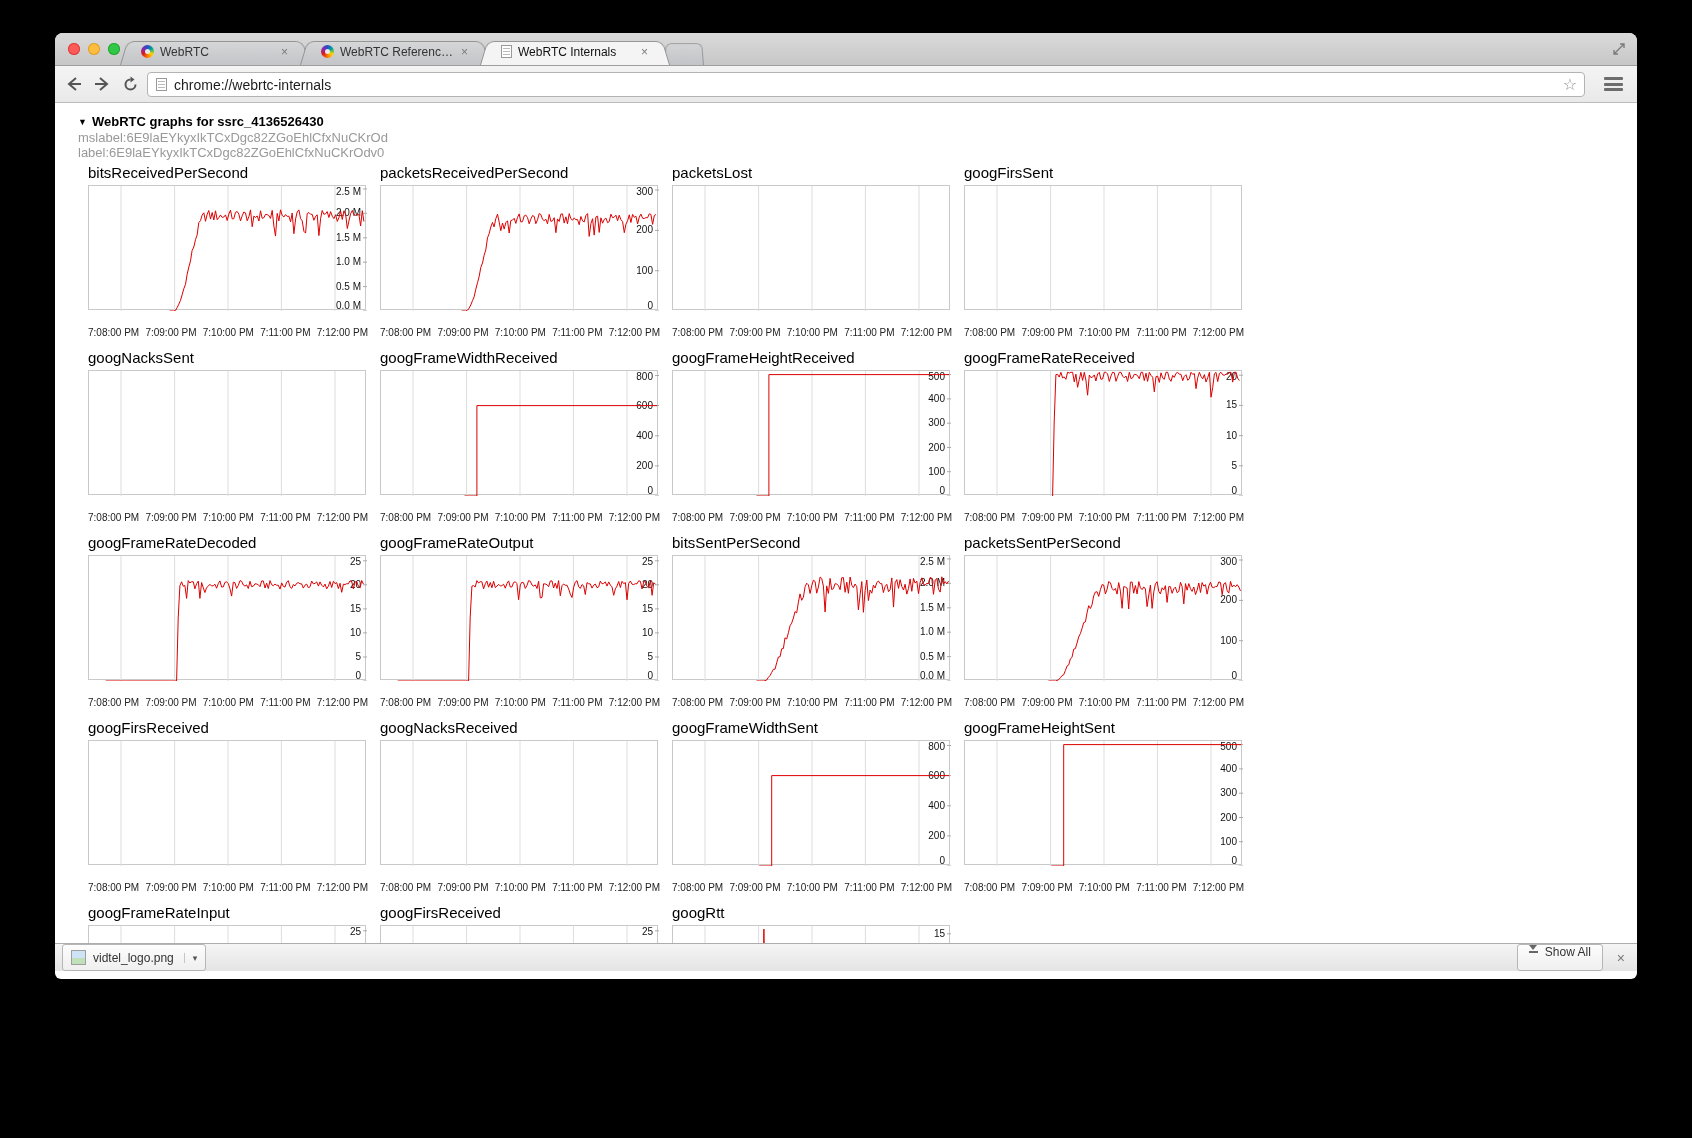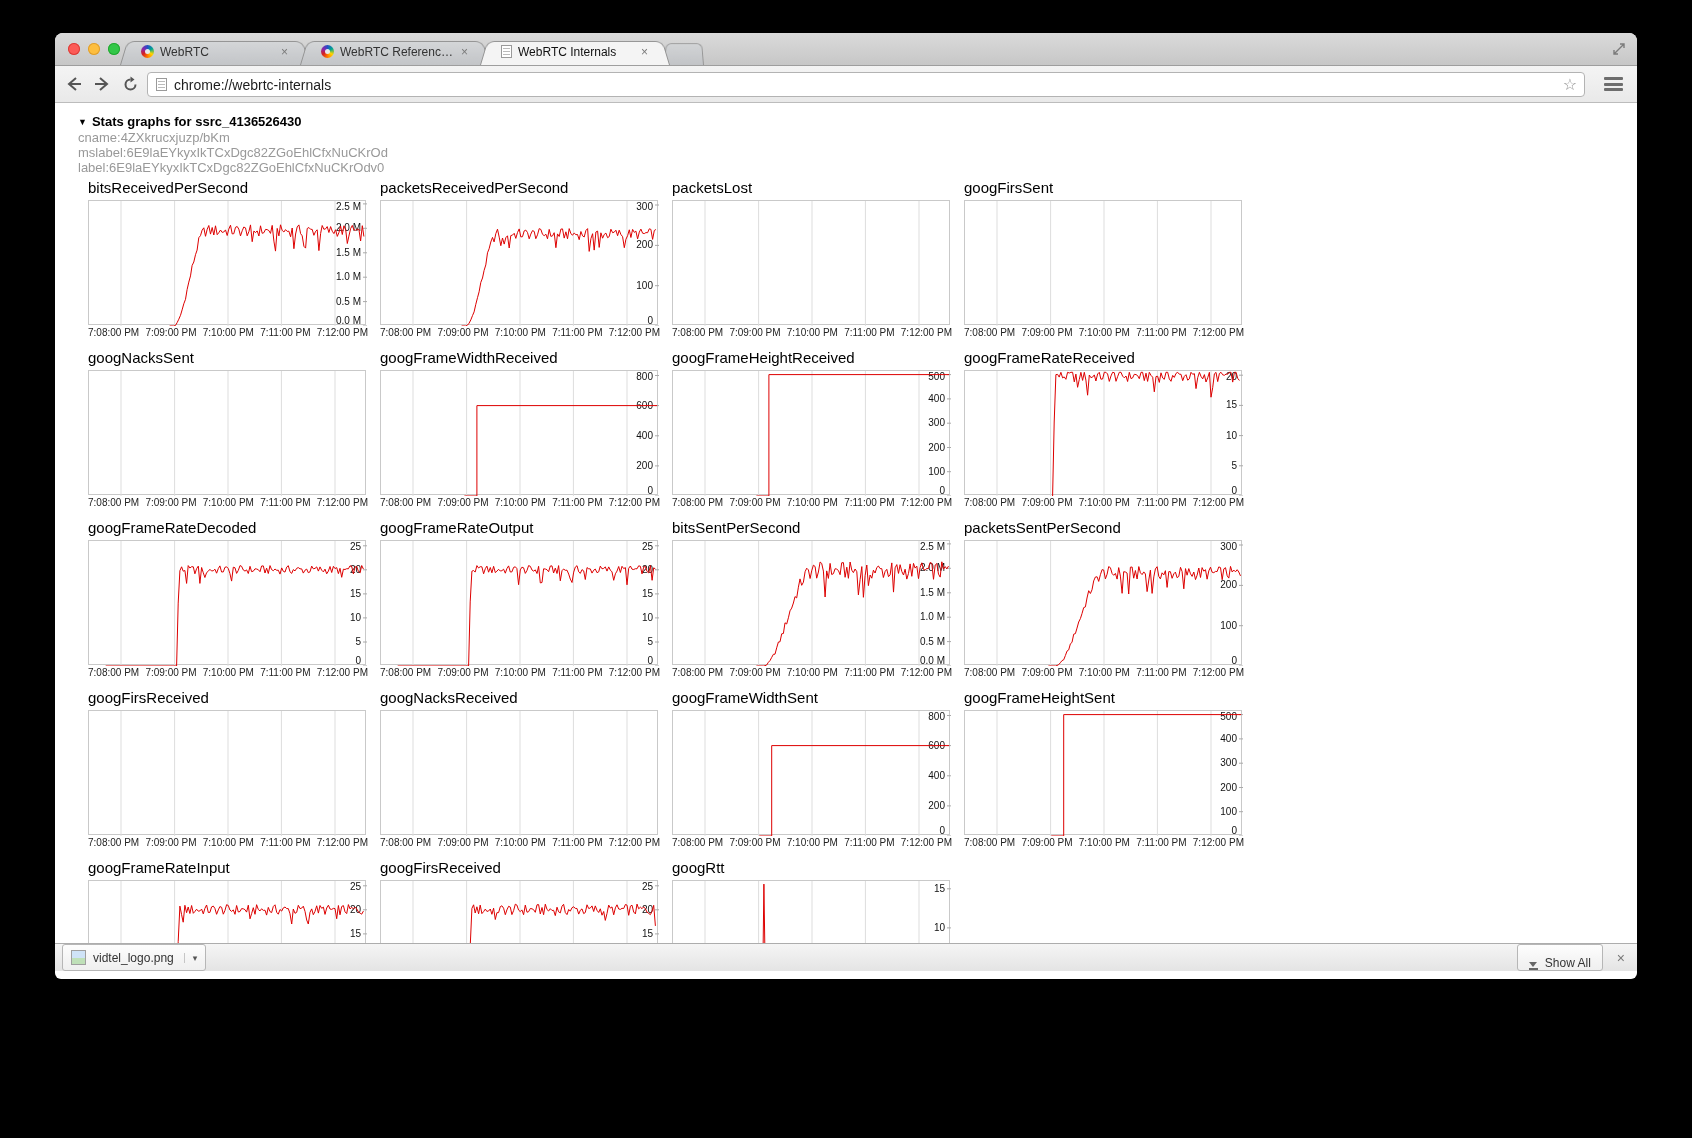--- a/index.html
+++ b/index.html
@@ -42,31 +42,31 @@
   .stats-header{margin:10px 0 0 23px;}
   .stats-title-row{display:flex;align-items:center;height:17px;}
   .tri{font-size:9px;color:#000;margin-right:5px;}
   .stats-title{font-size:13px;font-weight:bold;color:#000;}
   .meta{font-size:13px;color:#999;line-height:15px;}
   #charts-grid{display:grid;grid-template-columns:repeat(4,292px);padding-left:33px;margin-top:4px;}
   .chart-card{margin-bottom:11px;}
   .chart-title{font-size:15px;color:#000;height:18px;margin-bottom:3px;white-space:nowrap;}
   .chart-plot{position:relative;width:278px;height:125px;border:1px solid #c9c9c9;background:#fff;}
   .chart-plot svg{display:block;}
-  .xlabels{width:280px;display:flex;justify-content:space-between;margin-top:2px;}
+  .xlabels{width:280px;display:flex;justify-content:space-between;margin-top:17px;}
   .xlabels span{font-size:10px;color:#222;white-space:nowrap;}
   svg text{font-family:"Liberation Sans",sans-serif;}
   
   .downloads-bar{position:relative;height:28px;background:linear-gradient(#f5f5f5,#e4e4e4);border-top:1px solid #adadad;display:flex;align-items:center;}
   .download-item{display:flex;align-items:center;height:27px;margin-left:7px;padding:0 8px;background:linear-gradient(#fdfdfd,#efefef);border:1px solid #b6b6b6;border-radius:3px;}
   .file-icon{width:15px;height:15px;border:1px solid #9f9f9f;background:linear-gradient(180deg,#cfe3f7 0 55%,#bfe0b8 55% 100%);margin-right:7px;}
   .file-name{font-size:12px;color:#333;}
   .dl-caret{font-size:9px;color:#555;margin-left:10px;padding-left:8px;border-left:1px solid #c6c6c6;}
   .downloads-right{margin-left:auto;display:flex;align-items:center;gap:14px;margin-right:12px;}
-  .show-all{display:flex;align-items:flex-end;gap:7px;height:27px;padding:0 11px;background:linear-gradient(#fdfdfd,#efefef);border:1px solid #b6b6b6;border-radius:3px;cursor:default;}
+  .show-all{display:flex;align-items:flex-start;gap:7px;height:27px;padding:0 11px;background:linear-gradient(#fdfdfd,#efefef);border:1px solid #b6b6b6;border-radius:3px;cursor:default;}
   .show-all-label{font-size:12px;color:#333;}
   .dl-arrow{display:flex;flex-direction:column;align-items:center;gap:1px;}
   .dl-arrow .tri-dn{width:0;height:0;border-left:4px solid transparent;border-right:4px solid transparent;border-top:5px solid #666;}
   .dl-arrow .bar{width:9px;height:2px;background:#666;}
   .bar-close{font-size:14px;color:#787878;line-height:14px;}
 </style>
 </head>
 <body>
 
 <div class="screen">
@@ -129,23 +129,22 @@
           <span></span>
           <span></span>
           <span></span>
         </div>
     </div>
 
     <div class="content">
       <div class="stats-header">
         <div class="stats-title-row">
           <span class="tri">▼</span>
-          <span class="stats-title">Stats graphs for ssrc_4136526430</span>
+          <span class="stats-title">WebRTC graphs for ssrc_4136526430</span>
         </div>
-        <div class="meta">cname:4ZXkrucxjuzp/bKm</div>
         <div class="meta">mslabel:6E9laEYkyxIkTCxDgc82ZGoEhlCfxNuCKrOd</div>
         <div class="meta">label:6E9laEYkyxIkTCxDgc82ZGoEhlCfxNuCKrOdv0</div>
       </div>
       <div id="charts-grid">
   <div class="chart-card">
     <div class="chart-title">bitsReceivedPerSecond</div>
     <div class="chart-plot">
               <svg width="278" height="125" viewBox="0 0 278 125">
                 <line x1="32.0" y1="0" x2="32.0" y2="125" stroke="#dddddd" stroke-width="1"></line>
                 <line x1="85.6" y1="0" x2="85.6" y2="125" stroke="#dddddd" stroke-width="1"></line>

